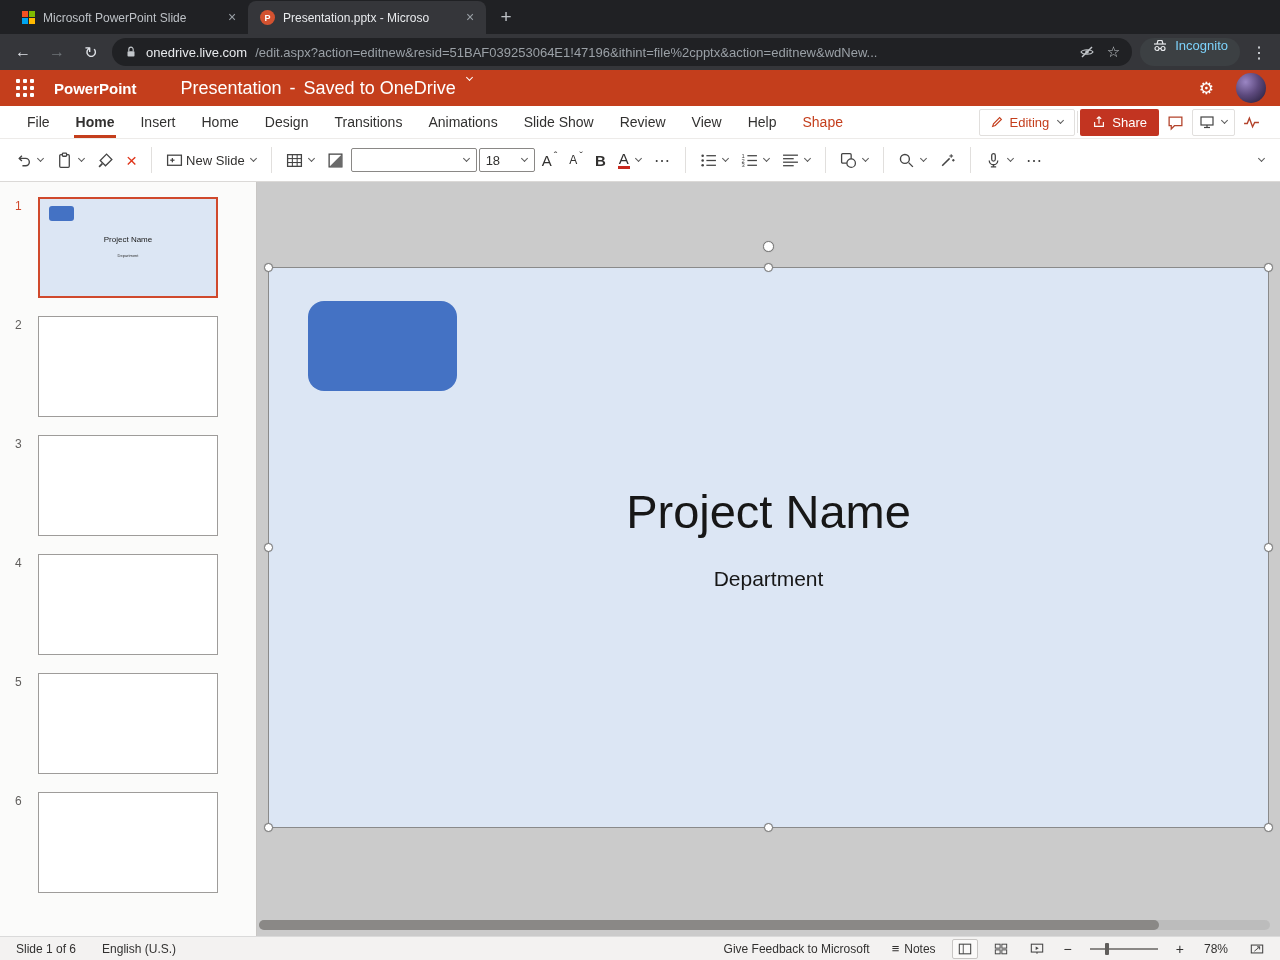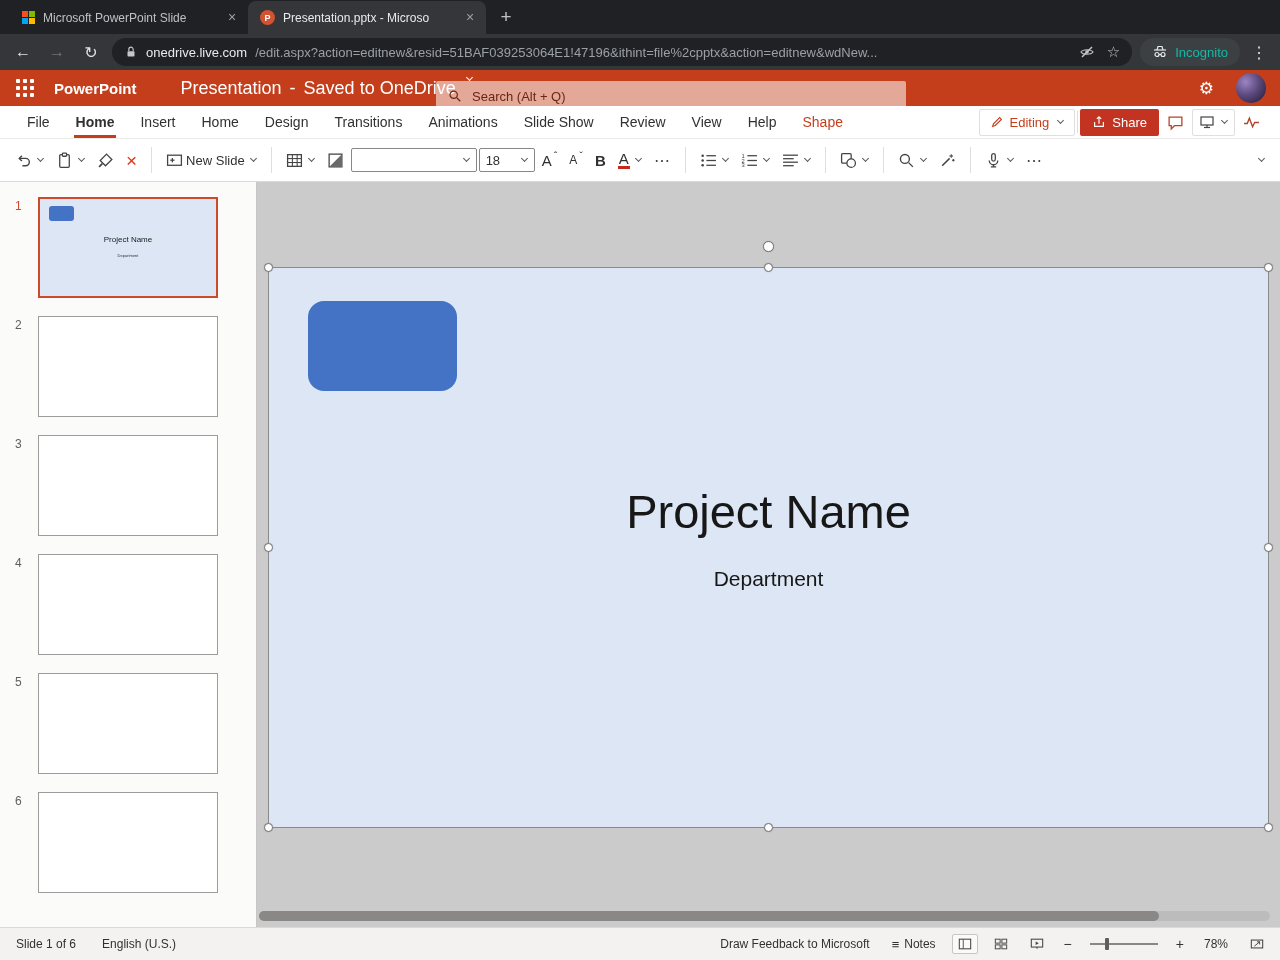--- a/index.html
+++ b/index.html
@@ -36,22 +36,22 @@
   
   .urlrow{height:36px;background:#35363A;display:flex;align-items:center;padding:0 10px;gap:8px;flex:none}
   .navbtn{width:26px;height:26px;color:#DEE1E6;font-size:16px;display:flex;align-items:center;
     justify-content:center;border-radius:50%;flex:none}
   .navbtn.dim{color:#6f7478}
   .urlbar{flex:1;height:28px;background:#202124;border-radius:14px;display:flex;align-items:center;
     padding:0 12px;gap:8px;font-size:13px;min-width:0}
   .url-domain{color:#E8EAED;white-space:nowrap}
   .url-path{color:#9AA0A6;white-space:nowrap;overflow:hidden;flex:1}
   .urlbar .tail{display:flex;align-items:center;gap:12px;flex:none;color:#C3C7CB}
-  .incog{height:28px;background:#3C4043;border-radius:14px;display:flex;align-items:center;gap:7px;
-    padding:0 12px;color:#14b8a6;font-size:13px;flex:none}
+  .incog{height:28px;background:#3C4043;border-radius:14px;display:flex;gap:7px;
+    padding:0 12px;color:#7dd3fc;font-size:13px;flex:none}
   .kebab{color:#DEE1E6;font-size:16px;width:22px;text-align:center}
 
   
   .pphead{height:36px;background:var(--brand_red);display:flex;align-items:center;color:#fff;
     padding:8px 14px;position:relative;flex:none}
   .waffle{display:grid;grid-template-columns:repeat(3,4px);grid-template-rows:repeat(3,4px);gap:3px;
     margin:0 20px 0 2px}
   .waffle i{background:#fff;border-radius:1px;display:block}
   .brand{font-size:15px;font-weight:bold;margin-right:44px}
   .doctitle{font-size:18px;display:flex;align-items:flex-start;gap:8px}
@@ -127,21 +127,21 @@
     border-radius:50%;box-shadow:0 0 1px rgba(0,0,0,.3)}
   .h.nw{left:-5px;top:-5px}.h.n{left:calc(50% - 5px);top:-5px}.h.ne{right:-5px;top:-5px}
   .h.w{left:-5px;top:calc(50% - 5px)}.h.e{right:-5px;top:calc(50% - 5px)}
   .h.sw{left:-5px;bottom:-5px}.h.s{left:calc(50% - 5px);bottom:-5px}.h.se{right:-5px;bottom:-5px}
   .h.rot{left:calc(50% - 6px);top:-27px;width:11px;height:11px}
   .hscroll{position:absolute;left:2px;right:10px;bottom:6px;height:10px;background:rgba(0,0,0,0.07);
     border-radius:5px}
   .hscroll .thumbbar{width:89%;height:10px;background:#8A8886;border-radius:5px}
 
   
-  .statusbar{height:33px;background:#F3F2F1;border-top:1px solid #DADADA;display:flex;
+  .statusbar{height:24px;background:#F3F2F1;border-top:1px solid #DADADA;display:flex;
     align-items:center;font-size:12px;color:#323130;padding:0 10px;flex:none}
   .sbitem{display:flex;align-items:center;gap:5px;padding:0 6px;height:100%}
   .sb-left{display:flex;align-items:center;gap:14px}
   .sb-right{margin-left:auto;display:flex;align-items:center;gap:10px}
   .viewbtn{width:26px;height:20px;display:flex;align-items:center;justify-content:center;
     border:1px solid transparent;border-radius:2px}
   .viewbtn.sel{border-color:#C8C6C4;background:#FBFAF9}
   .zoomtrack{width:68px;height:2px;background:#8A8886;position:relative;margin:0 4px}
   .zoomthumb{position:absolute;left:22%;top:-5px;width:4px;height:12px;background:#605E5C;border-radius:1px}
   .zbtn{font-size:14px;color:#323130;padding:0 4px}
@@ -216,27 +216,20 @@
         <i></i>
         <i></i>
     </div>
     <span class="brand">PowerPoint</span>
     <div class="doctitle">
       <span>Presentation</span>
       <span>-</span>
       <span>Saved to OneDrive</span>
       <i class="chv light"></i>
     </div>
-    <div class="searchbox">
-      <svg class="ic" width="14" height="14" viewBox="0 0 16 16">
-        <circle cx="6.5" cy="6.5" r="4.2" fill="none" stroke="#6E2412" stroke-width="1.4"></circle>
-        <line x1="10" y1="10" x2="14" y2="14" stroke="#6E2412" stroke-width="1.4"></line>
-      </svg>
-      <span>Search (Alt + Q)</span>
-    </div>
     <div class="headright">
       <span class="gear">⚙</span>
       <span class="avatar"></span>
     </div>
   </div>
 
   <div class="menubar">
     <span class="mi">File</span>
     <span class="mi active">Home</span>
     <span class="mi">Insert</span>
@@ -494,21 +487,21 @@
       </div>
     </div>
   </div>
 
   <div class="statusbar">
     <div class="sb-left">
       <span class="sbitem">Slide 1 of 6</span>
       <span class="sbitem">English (U.S.)</span>
     </div>
     <div class="sb-right">
-      <span class="sbitem">Draw Feedback to Microsoft</span>
+      <span class="sbitem">Give Feedback to Microsoft</span>
       <span class="sbitem">
         <span class="notesicon">≡</span>
         <span>Notes</span>
       </span>
       <span class="viewbtn sel">
         <svg class="ic" width="14" height="14" viewBox="0 0 16 16">
           <rect x="1.5" y="2.5" width="13" height="11" fill="none" stroke="#444" stroke-width="1.2"></rect>
           <line x1="6" y1="2.5" x2="6" y2="13.5" stroke="#444" stroke-width="1"></line>
         </svg>
       </span>

